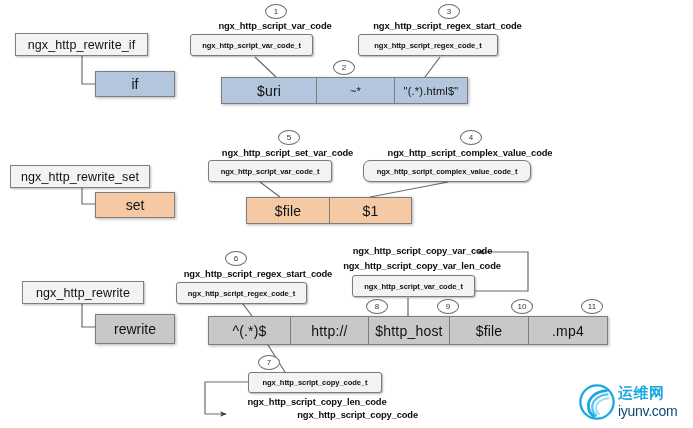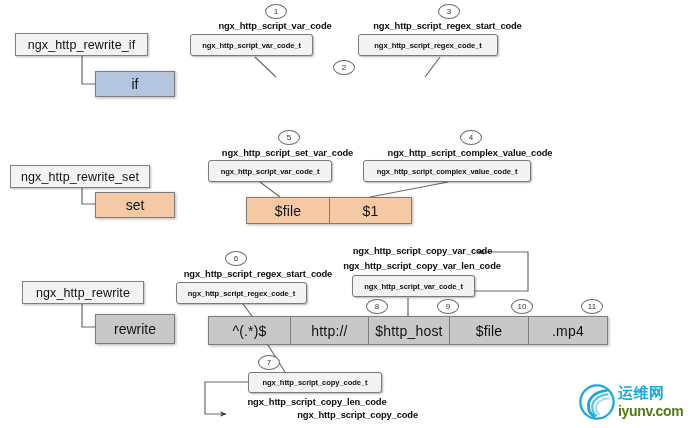--- a/index.html
+++ b/index.html
@@ -150,22 +150,22 @@
   }
   #watermark .wm-cn {
     font-size: 15px;
     color: #1ba7e0;
     font-weight: bold;
     letter-spacing: .5px;
     font-family: "DejaVu Sans", sans-serif;
   }
   #watermark .wm-en {
     font-size: 14px;
-    color: #4d7c0f;
-    font-weight: bold;
+    color: #0c4a6e;
+    font-weight: normal;
     margin-top: 3px;
     letter-spacing: -.3px;
   }
 </style>
 </head>
 <body>
 
 <div id="canvas">
 
   <svg id="wires" viewBox="0 0 693 428" xmlns="http://www.w3.org/2000/svg">
@@ -208,34 +208,39 @@
 
   <div class="node kw blue" style="left:95px;top:71px;width:80px;height:26px;">if</div>
   <div class="circ" style="left:265px;top:4px;">1</div>
 
   <div class="node caption" style="left:340px;top:20px;width:215px;">ngx_http_script_regex_start_code</div>
   <div class="circ" style="left:438px;top:4px;">3</div>
 
   <div class="node type-box" style="left:190px;top:34px;width:123px;height:22px;">ngx_http_script_var_code_t</div>
   <div class="node type-box" style="left:358px;top:34px;width:140px;height:22px;">ngx_http_script_regex_code_t</div>
 
+  <div class="row" style="left:221px;top:77px;height:27px;">
+    <div class="cell blue" style="width:95px;">$uri</div>
+    <div class="cell blue small" style="width:78px;">~*</div>
+    <div class="cell blue small" style="width:74px;">"(.*).html$"</div>
+  </div>
   <div class="circ" style="left:333px;top:60px;">2</div>
 
   <div class="node handler-box" style="left:10px;top:165px;width:140px;height:23px;">ngx_http_rewrite_set</div>
 
   <div class="node kw orange" style="left:95px;top:192px;width:80px;height:26px;">set</div>
 
   <div class="node caption" style="left:190px;top:147px;width:195px;">ngx_http_script_set_var_code</div>
   <div class="circ" style="left:278px;top:130px;">5</div>
 
   <div class="node caption" style="left:355px;top:147px;width:230px;">ngx_http_script_complex_value_code</div>
   <div class="circ" style="left:460px;top:130px;">4</div>
 
   <div class="node type-box" style="left:208px;top:160px;width:124px;height:22px;">ngx_http_script_var_code_t</div>
-  <div class="node type-box" style="left:363px;top:160px;width:168px;height:22px;">ngx_http_script_complex_value_code_t</div>
+  <div class="node type-box" style="left:363px;top:160px;width:168px;height:22px;border-radius:7px;">ngx_http_script_complex_value_code_t</div>
 
   <div class="row" style="left:246px;top:197px;height:27px;">
     <div class="cell orange" style="width:83px;">$file</div>
     <div class="cell orange" style="width:83px;">$1</div>
   </div>
 
   <div class="node handler-box" style="left:22px;top:281px;width:122px;height:23px;">ngx_http_rewrite</div>
 
   <div class="node kw grey" style="left:95px;top:314px;width:80px;height:30px;">rewrite</div>
 

